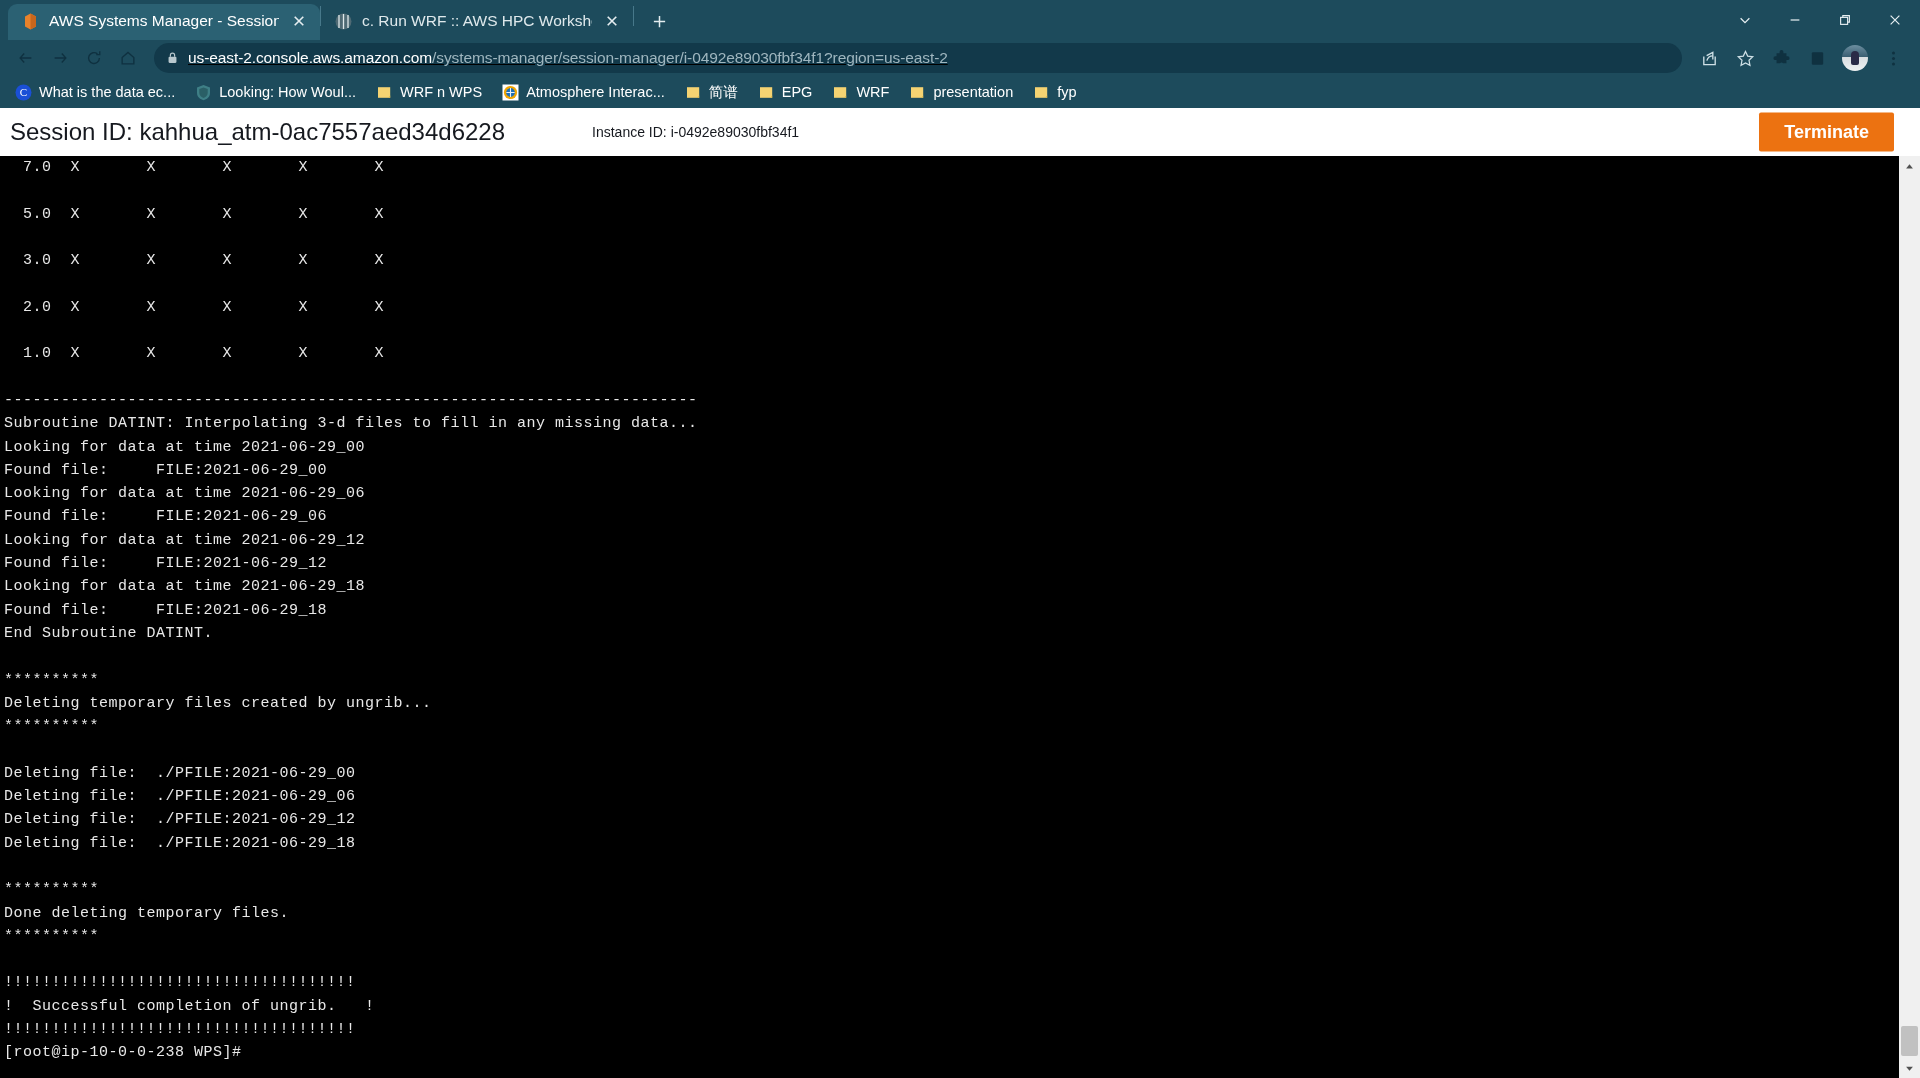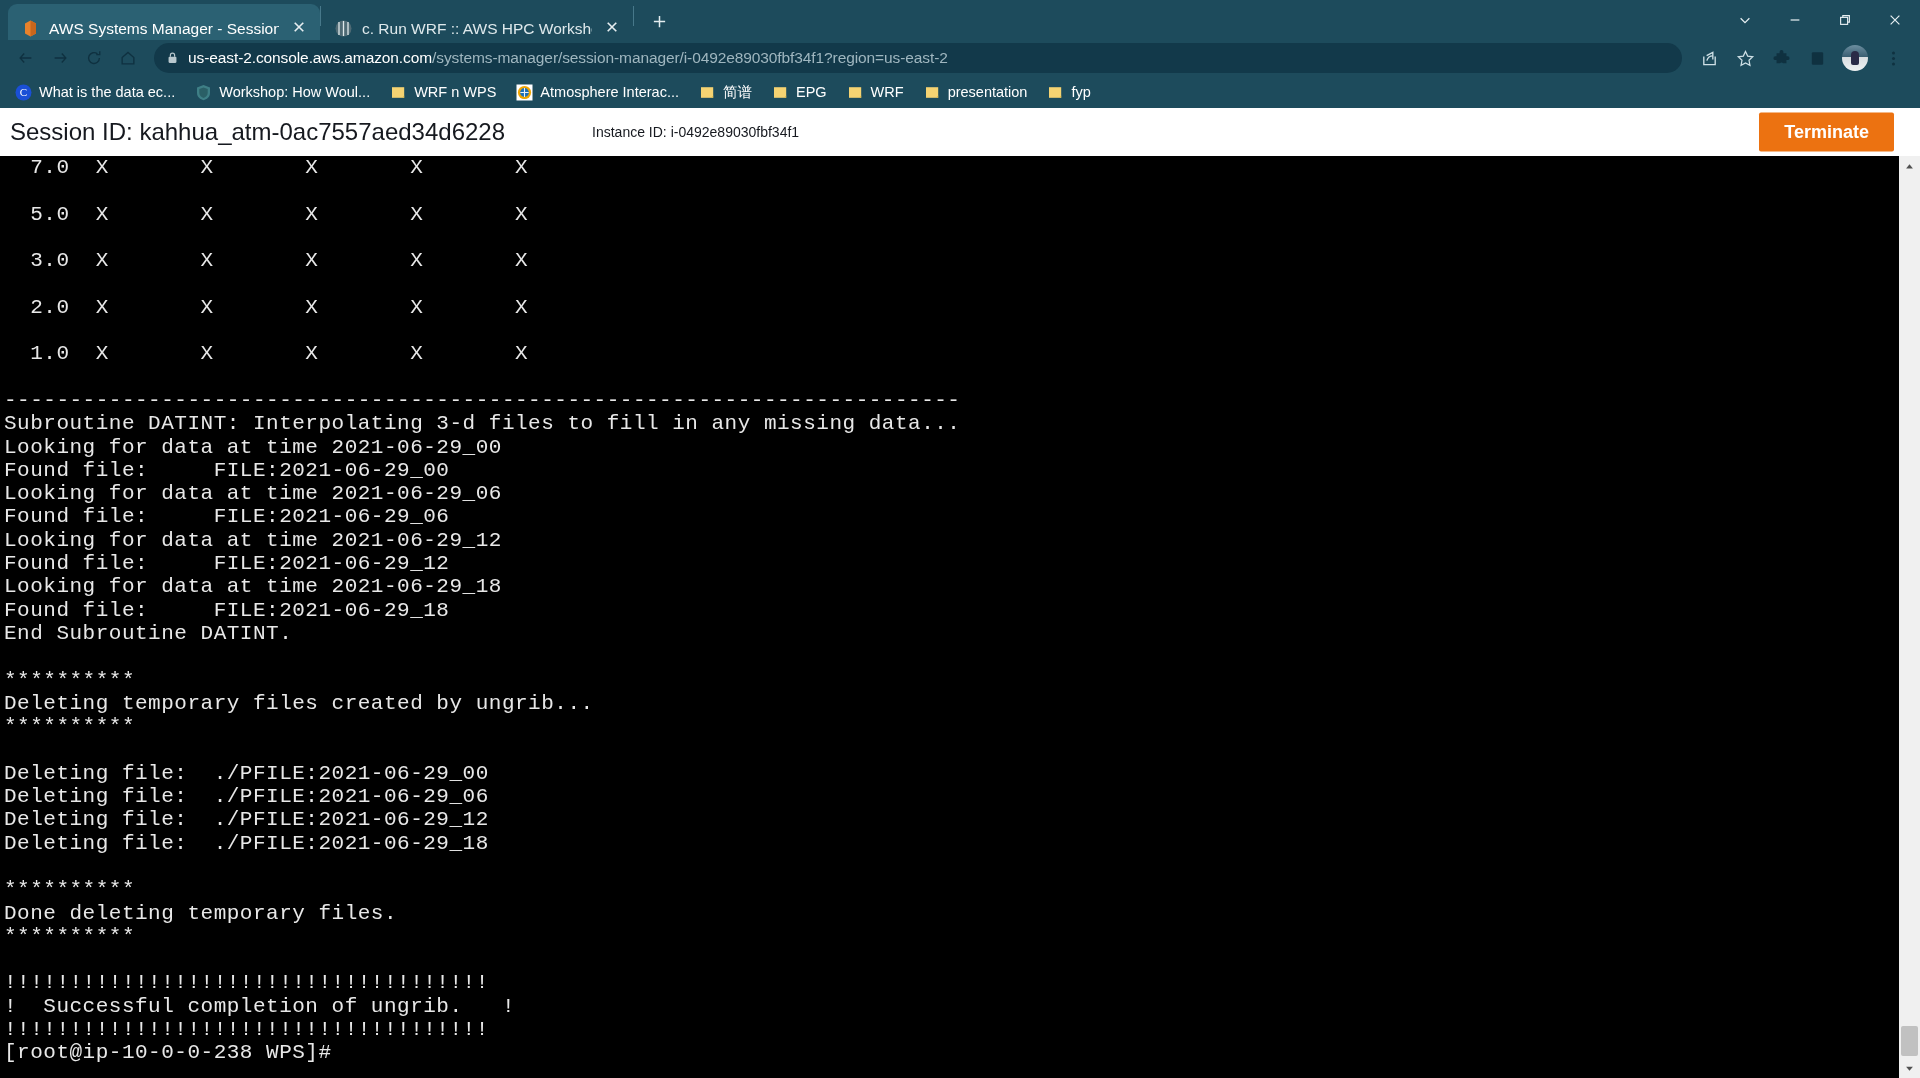--- a/index.html
+++ b/index.html
@@ -13,21 +13,21 @@
   
   .browser { width: 1920px; height: 1078px; display: flex; flex-direction: column; }
 
   .tabstrip {
     height: 40px; background: #1d4b5c; display: flex; align-items: flex-end;
     position: relative; flex: 0 0 40px;
   }
   .tabstrip-lead { width: 8px; height: 40px; }
 
   .tab {
-    height: 36px; display: flex; align-items: flex-end; gap: 9px;
+    height: 36px; display: flex; align-items: center; gap: 9px;
     padding: 0 10px 2px 13px; border-radius: 9px 9px 0 0;
     position: relative; min-width: 0;
     color: #dfe9ec; font-size: 15.5px; white-space: nowrap;
   }
   .tab.active { background: #2b6173; color: #ffffff; }
   .tab .tab-title {
     overflow: hidden; text-overflow: clip; display: block;
     max-width: 230px;
   }
   .tab-fav { width: 19px; height: 19px; flex: 0 0 19px; display:block; }
@@ -40,21 +40,21 @@
   .newtab {
     width: 34px; height: 34px; margin: 0 0 2px 8px; border-radius: 50%;
     display: flex; align-items: center; justify-content: center;
     color: #e3edf0; font-size: 22px; line-height: 1; font-weight: 300;
   }
   .wincontrols { margin-left: auto; display: flex; height: 40px; align-items: stretch; }
   .wc { width: 50px; display: flex; align-items: center; justify-content: center; color: #e7eff2; }
 
   .toolbar {
     height: 36px; background: #1d4b5c; display: flex; align-items: center;
-    padding: 0 10px; gap: 2px; flex: 0 0 36px;
+    padding: 0 10px; gap: 2px; flex: 0 0 36px; text-decoration: underline;
   }
   .navbtn { width: 32px; height: 32px; display:flex; align-items:center; justify-content:center; color:#0f3140; }
   .omnibox {
     flex: 1 1 auto; height: 30px; background: #12394a; border-radius: 15px;
     display: flex; align-items: center; padding: 0 12px; margin: 0 8px;
     min-width: 0; gap: 9px; overflow: hidden;
   }
   .omnibox .urltext {
     font-size: 15.5px; color: #ffffff; white-space: nowrap; overflow: hidden;
     letter-spacing: -0.1px;
@@ -92,21 +92,21 @@
     background: #ec7211; color: #ffffff; border: none;
     font-size: 18px; font-weight: bold; padding: 9px 25px; border-radius: 2px;
     font-family: Liberation Sans, sans-serif; cursor: pointer;
   }
 
   
   .term-wrap { flex: 1 1 auto; display: flex; background: #000; min-height: 0; position: relative; }
   .term {
     flex: 1 1 auto; background: #000; color: #e8e8e8;
     font-family: "Liberation Mono", "DejaVu Sans Mono", monospace;
-    font-size: 21px; line-height: 23.3px;
+    font-size: 15px; line-height: 23.3px;
     padding: 0 0 0 4px; white-space: pre; overflow: hidden;
     letter-spacing: 0.5px;
   }
 
   .scrollbar {
     width: 21px; flex: 0 0 21px; background: #f0f0f0;
     display: flex; flex-direction: column; align-items: center;
     justify-content: space-between; position: relative;
   }
   .sb-arrow { width: 21px; height: 20px; display:flex; align-items:center; justify-content:center; color:#505050; }
@@ -264,21 +264,21 @@
       </span>
       <span>What is the data ec...</span>
     </div>
     <div class="bm">
       <span class="bm-ico">
         <svg viewBox="0 0 17 17" width="17" height="17">
             <path d="M8.5 1 L15 3.4 V9 c0 4.2 -3.4 6.3 -6.5 7.2 C5.4 15.3 2 13.2 2 9 V3.4 Z" fill="#3e7f86"></path>
             <path d="M8.5 3.6 L12.7 5.1 V9 c0 2.8 -2.2 4.2 -4.2 4.9 C6.5 13.2 4.3 11.8 4.3 9 V5.1 Z" fill="#2a5f66"></path>
           </svg>
       </span>
-      <span>Workshop: How Woul...</span>
+      <span>Looking: How Woul...</span>
     </div>
     <div class="bm">
       <span class="bm-ico">
         <svg viewBox="0 0 17 17" width="17" height="17">
             <path d="M2 3.2 h12.2 v10.6 h-12.2 Z" fill="#f5d372"></path>
             <path d="M14.2 11.6 v2.2 h-2.2 Z" fill="#dbb94f"></path>
           </svg>
       </span>
       <span>WRF n WPS</span>
     </div>

